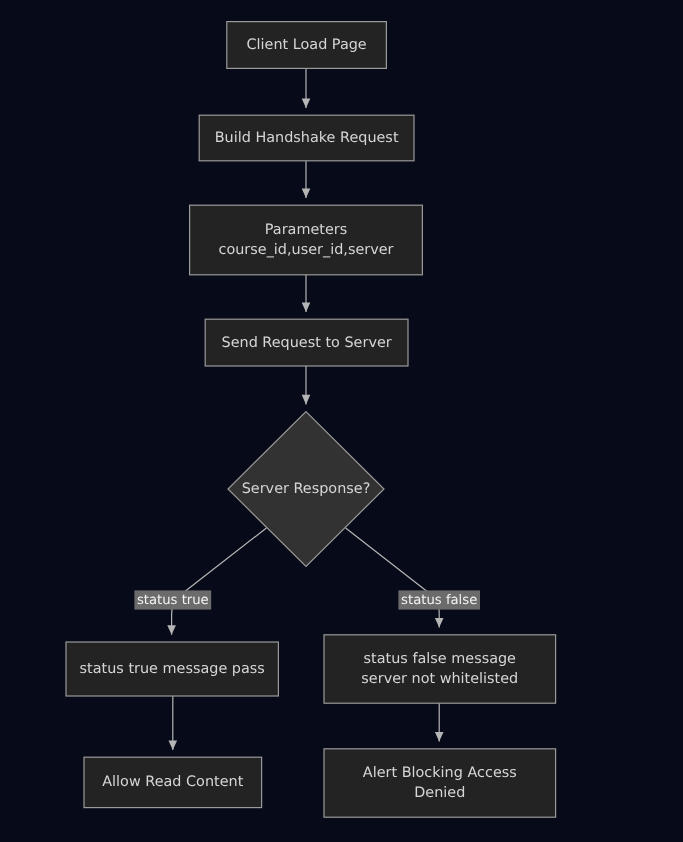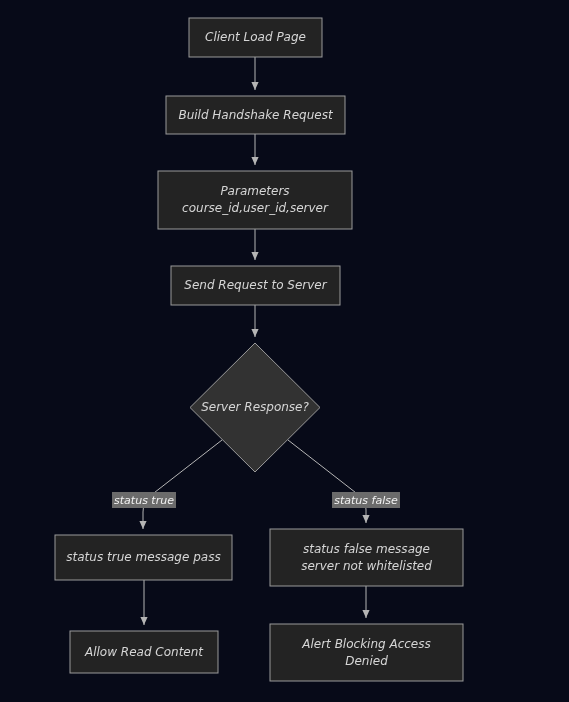--- a/index.html
+++ b/index.html
@@ -10,21 +10,20 @@
     width: 569px;
     height: 702px;
     background: #070a18;
     font-family: "DejaVu Sans", "Liberation Sans", sans-serif;
     overflow: hidden;
   }
   #flowchart {
     position: relative;
     width: 569px;
     height: 702px;
-    font-style: italic;
   }
   svg.diagram {
     display: block;
     width: 569px;
     height: 702px;
   }
   .node-rect {
     fill: #232323;
     stroke: #9a9a9a;
     stroke-width: 1;

